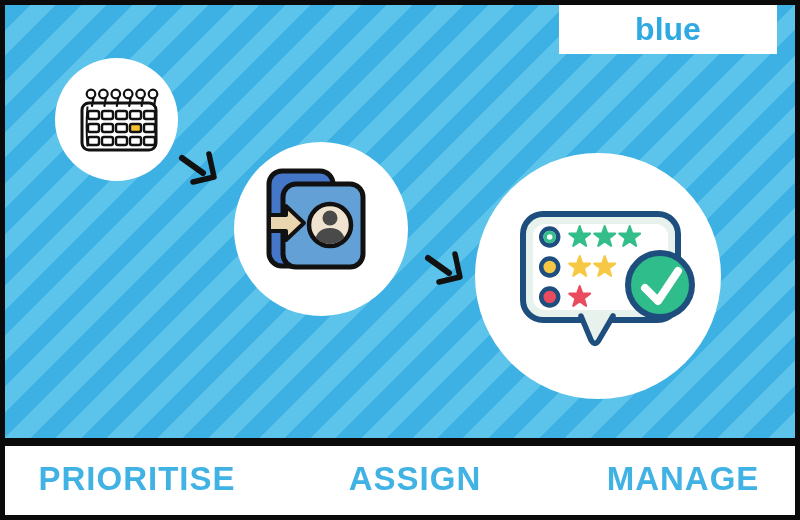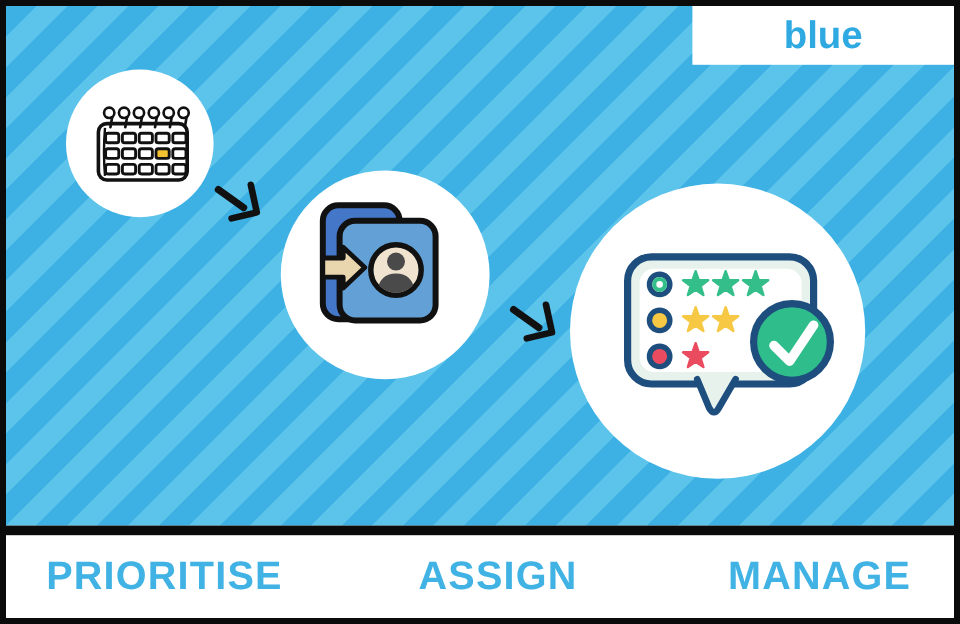--- a/index.html
+++ b/index.html
@@ -13,21 +13,21 @@
   }
   .inner {
     position: relative;
     width: 100%; height: 100%;
     overflow: hidden;
     background: repeating-linear-gradient(135deg,
       var(--stripe-dark, #3DB1E4) 0px, var(--stripe-dark, #3DB1E4) 18px,
       var(--stripe-light, #5CC3EB) 18px, var(--stripe-light, #5CC3EB) 36px);
   }
   .logo-box {
-    position: absolute; top: 0; right: 0;
+    position: absolute; top: 0; right: 18px;
     width: 218px; height: 49px;
     background: #ffffff;
     display: flex; align-items: center; justify-content: center;
     font-size: 32px; font-weight: 700; letter-spacing: 0px;
   }
   .logo-blue { color: var(--logo-blue, #2FA9E1); }
   .logo-dark { color: var(--logo-dark, #161616); }
   .circle {
     position: absolute; background: #fff; border-radius: 50%;
   }

